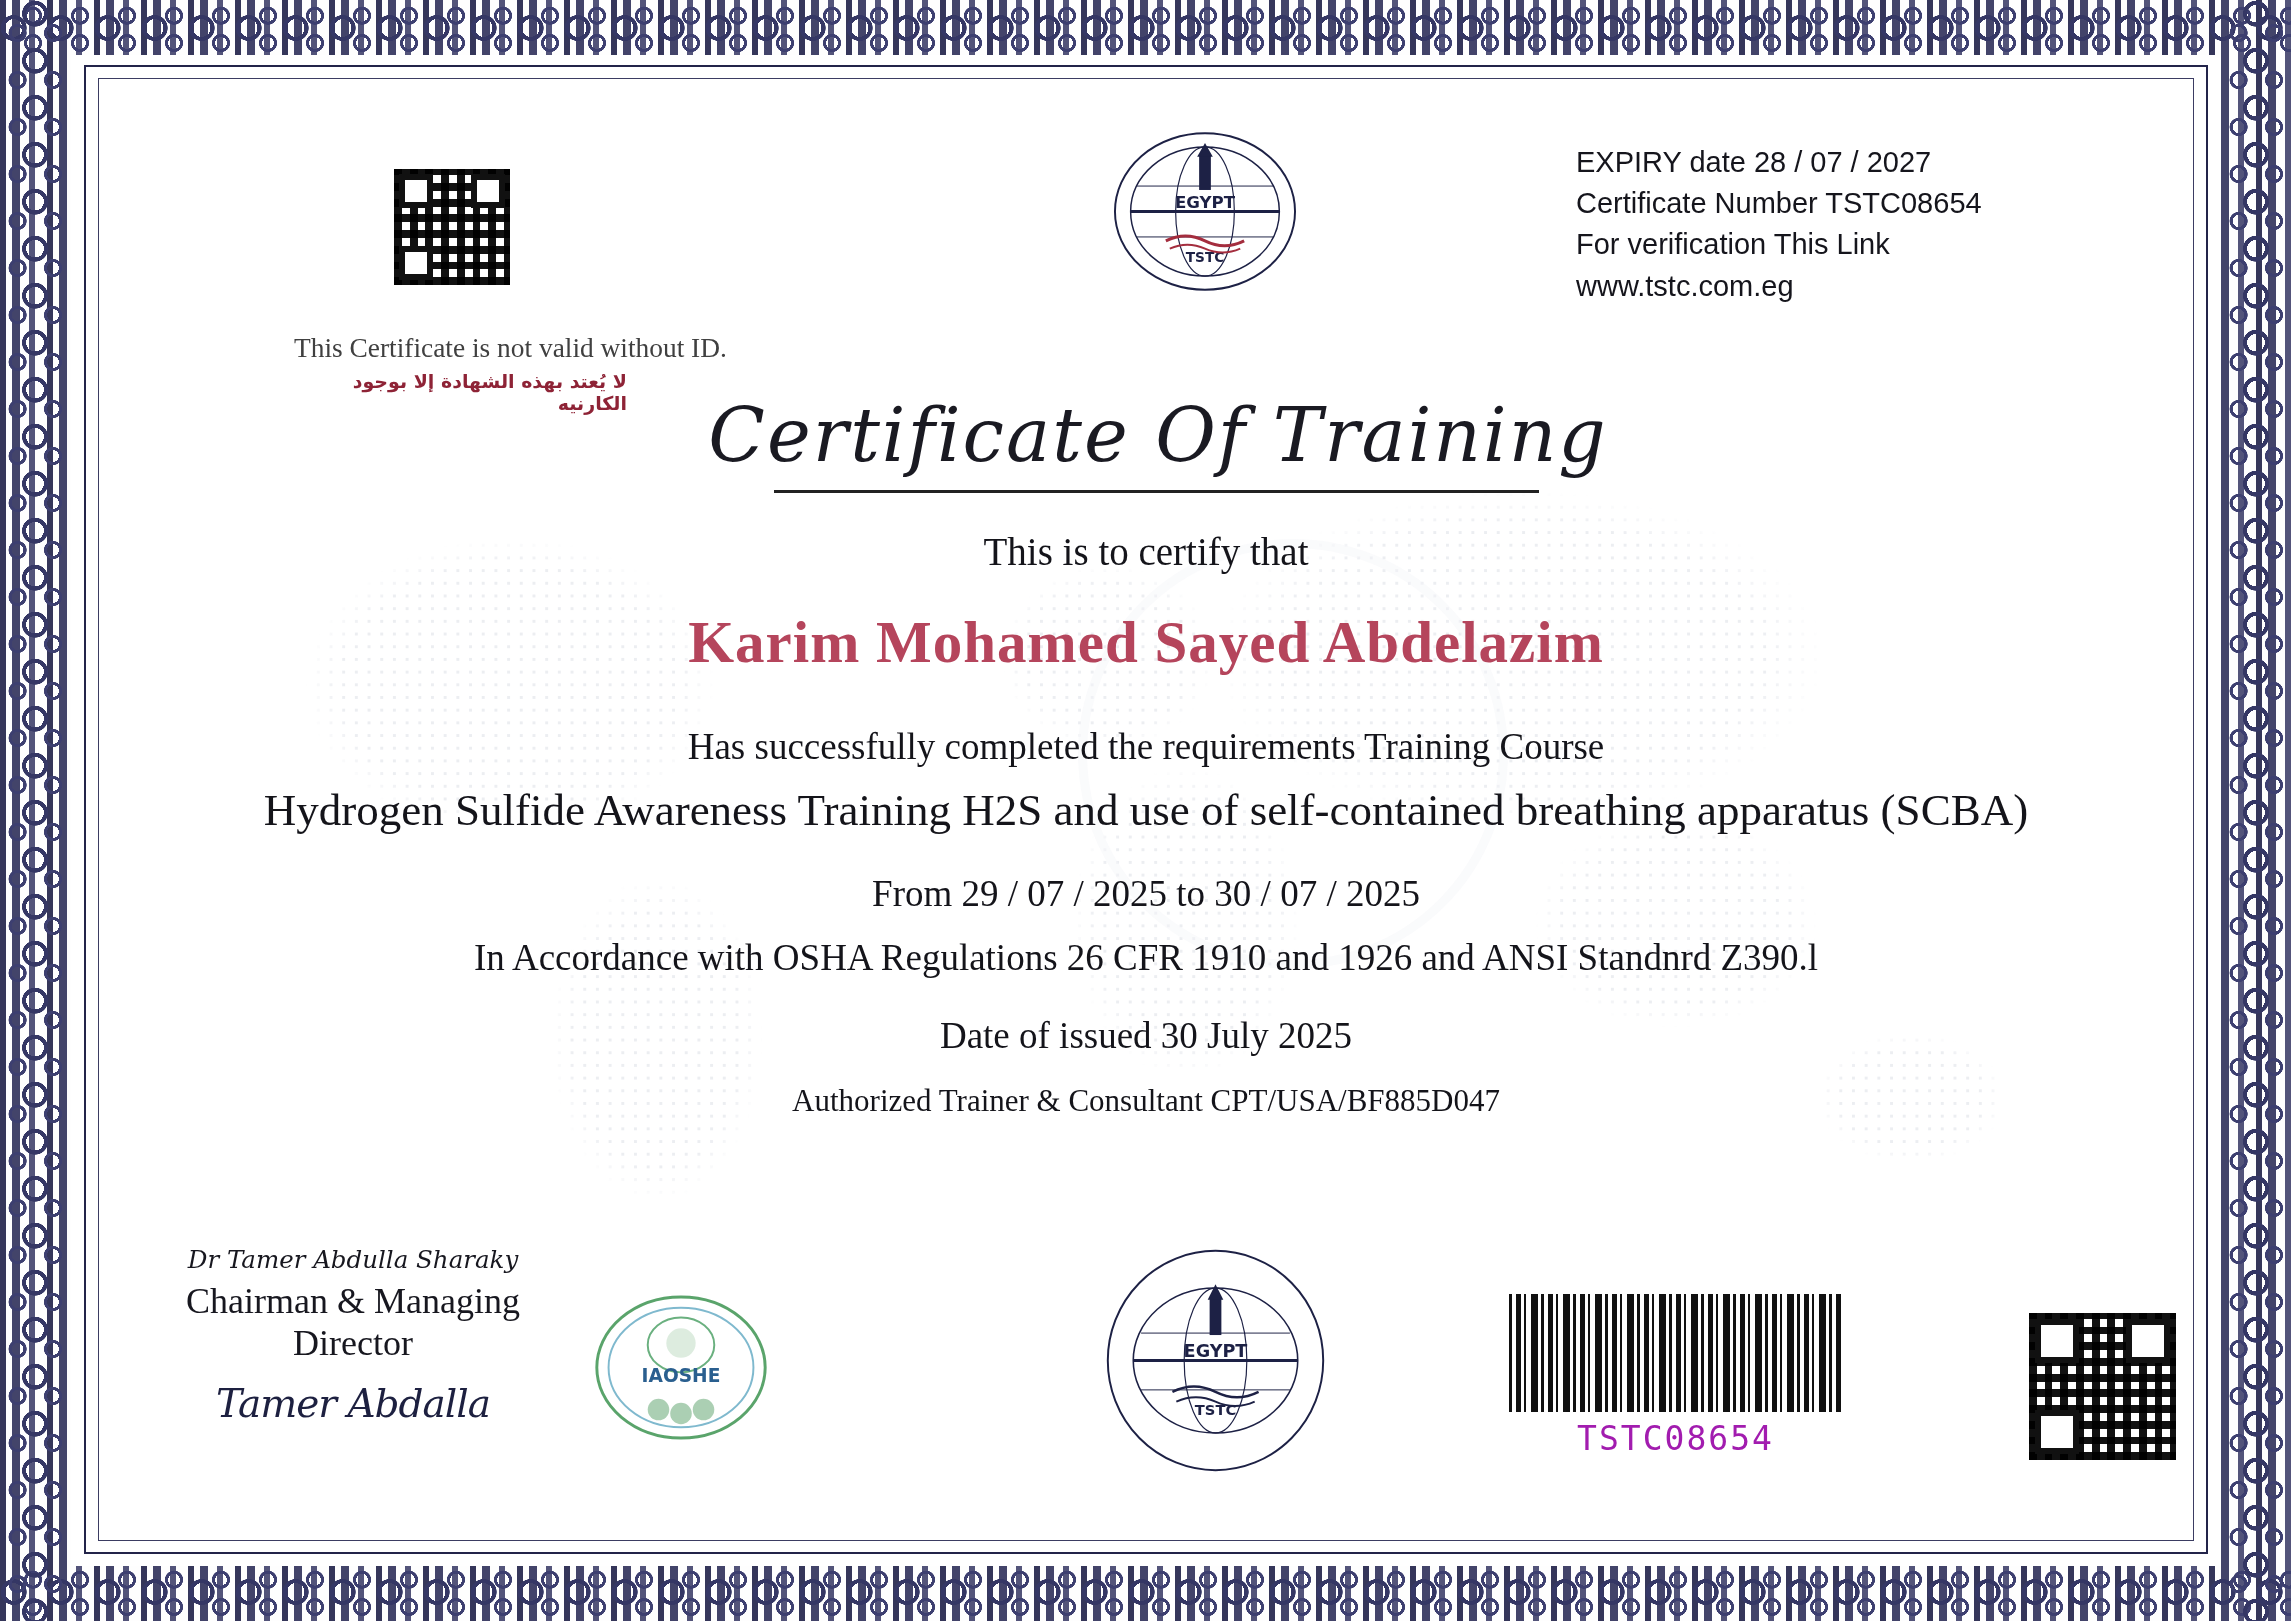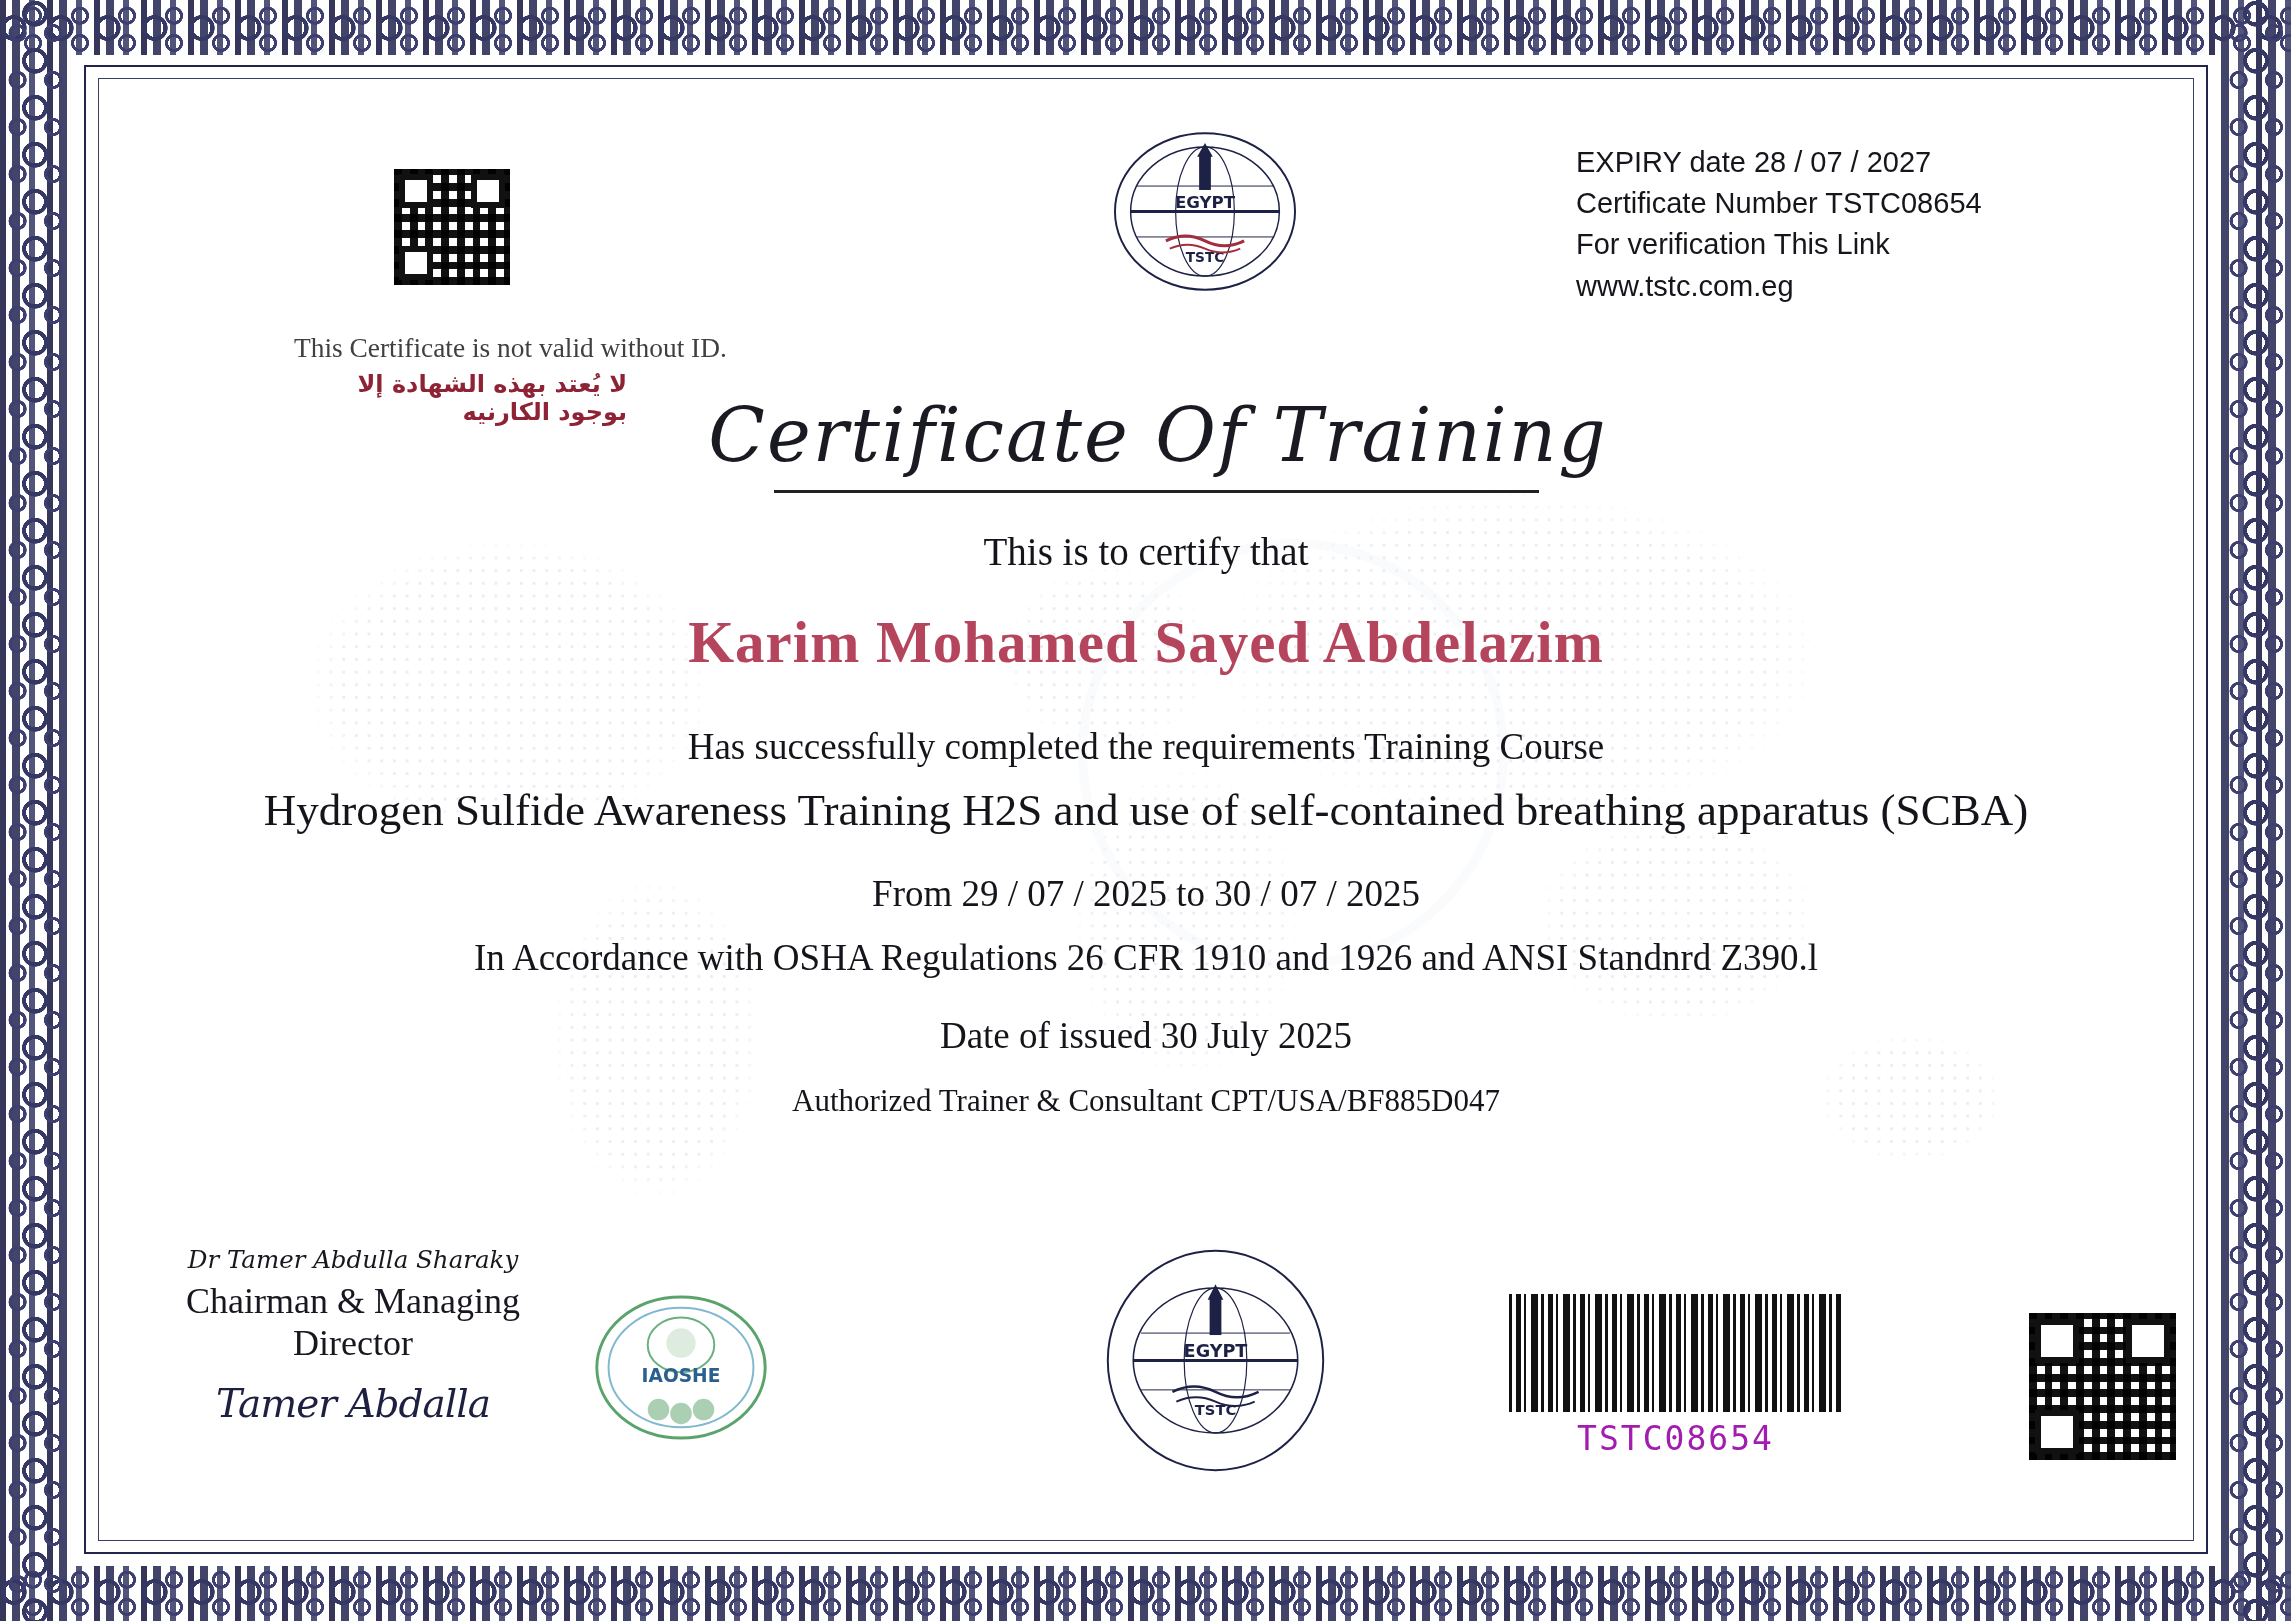--- a/index.html
+++ b/index.html
@@ -153,21 +153,21 @@
     color: #404040;
     font-size: 27.4px;
     font-family: "Liberation Serif", serif;
   }
   .warn-ar {
     position: absolute;
     left: 294px; top: 370px;
     width: 333px;
     text-align: right;
     color: #8e2336;
-    font-size: 24px;
+    font-size: 19px;
     font-weight: bold;
     direction: rtl;
     font-family: "DejaVu Sans", sans-serif;
   }
 
   .meta {
     position: absolute;
     left: 1576px; top: 142px;
     font-family: "Liberation Sans", sans-serif;
     font-size: 29px;

